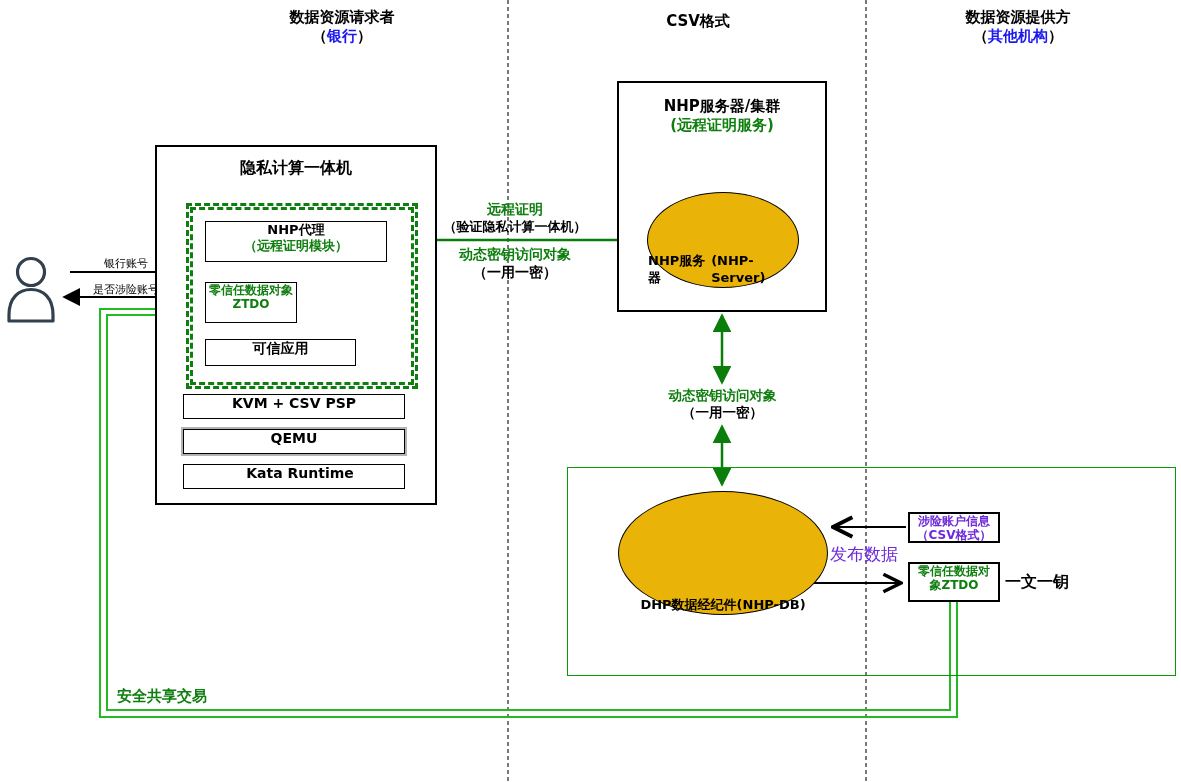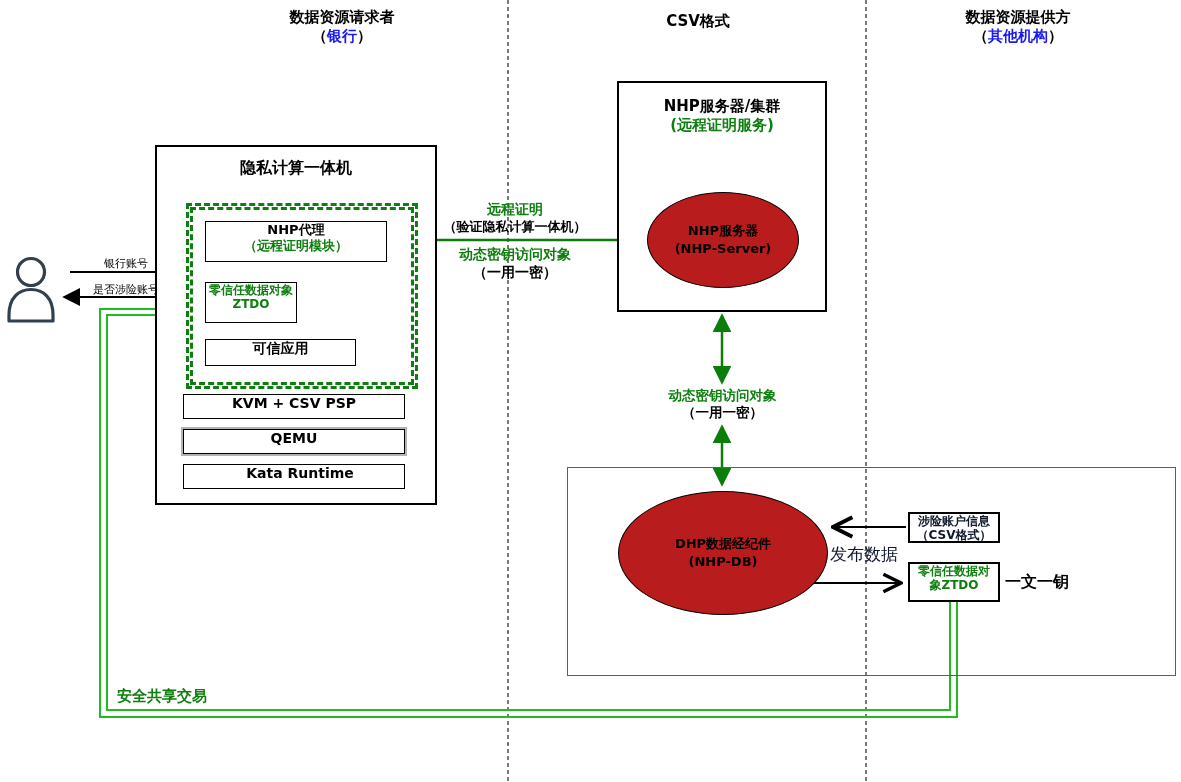--- a/index.html
+++ b/index.html
@@ -6,32 +6,32 @@
   .canvas{
     position:relative;width:1181px;height:782px;background:#fff;overflow:hidden;
     font-family:"DejaVu Sans","Liberation Sans",sans-serif;color:#000;
   }
   .layer{position:absolute;left:0;top:0;}
   .abs{position:absolute;}
   .ctr{text-align:center;}
   .hdr{font-size:15px;font-weight:bold;line-height:1.25;}
   .blue{color:#1a1aee;}
   .grn{color:#0e7e0e;}
-  .red{color:#0f172a;}
+  .red{color:#6d28d9;}
   .box{position:absolute;background:#fff;border:2px solid #000;box-sizing:border-box;
        display:flex;flex-direction:column;align-items:center;line-height:1.2;}
   .thin{border-width:1.5px;}
   .machine{position:absolute;left:155px;top:145px;width:282px;height:360px;
            border:2px solid #000;background:#fff;box-sizing:border-box;}
   .machine-title{margin-top:11px;text-align:center;font-size:16px;font-weight:bold;}
   .dzone{position:absolute;left:186px;top:203px;width:232px;height:186px;
          border:3px dashed #0e7e0e;box-sizing:border-box;}
   .dzone-inner{position:absolute;inset:1px;border:3px dashed #0e7e0e;}
-  .ellipse{position:absolute;background:#b91c1c;border:1.5px solid #000;border-radius:50%;
-           display:flex;flex-direction:column;align-items:center;justify-content:center;line-height:1.35;}
+  .ellipse{position:absolute;background:#eab308;border:1.5px solid #000;border-radius:50%;
+           display:flex;flex-direction:row;align-items:flex-end;justify-content:center;line-height:1.35;}
   .gcontainer{position:absolute;left:567px;top:467px;width:609px;height:209px;
               border:1.5px solid #089b08;box-sizing:border-box;}
   .lblsm{font-size:11px;}
   .albl{position:absolute;text-align:center;line-height:1.25;font-weight:bold;}
 </style>
 </head>
 <body>
 
 <div class="canvas">
 

